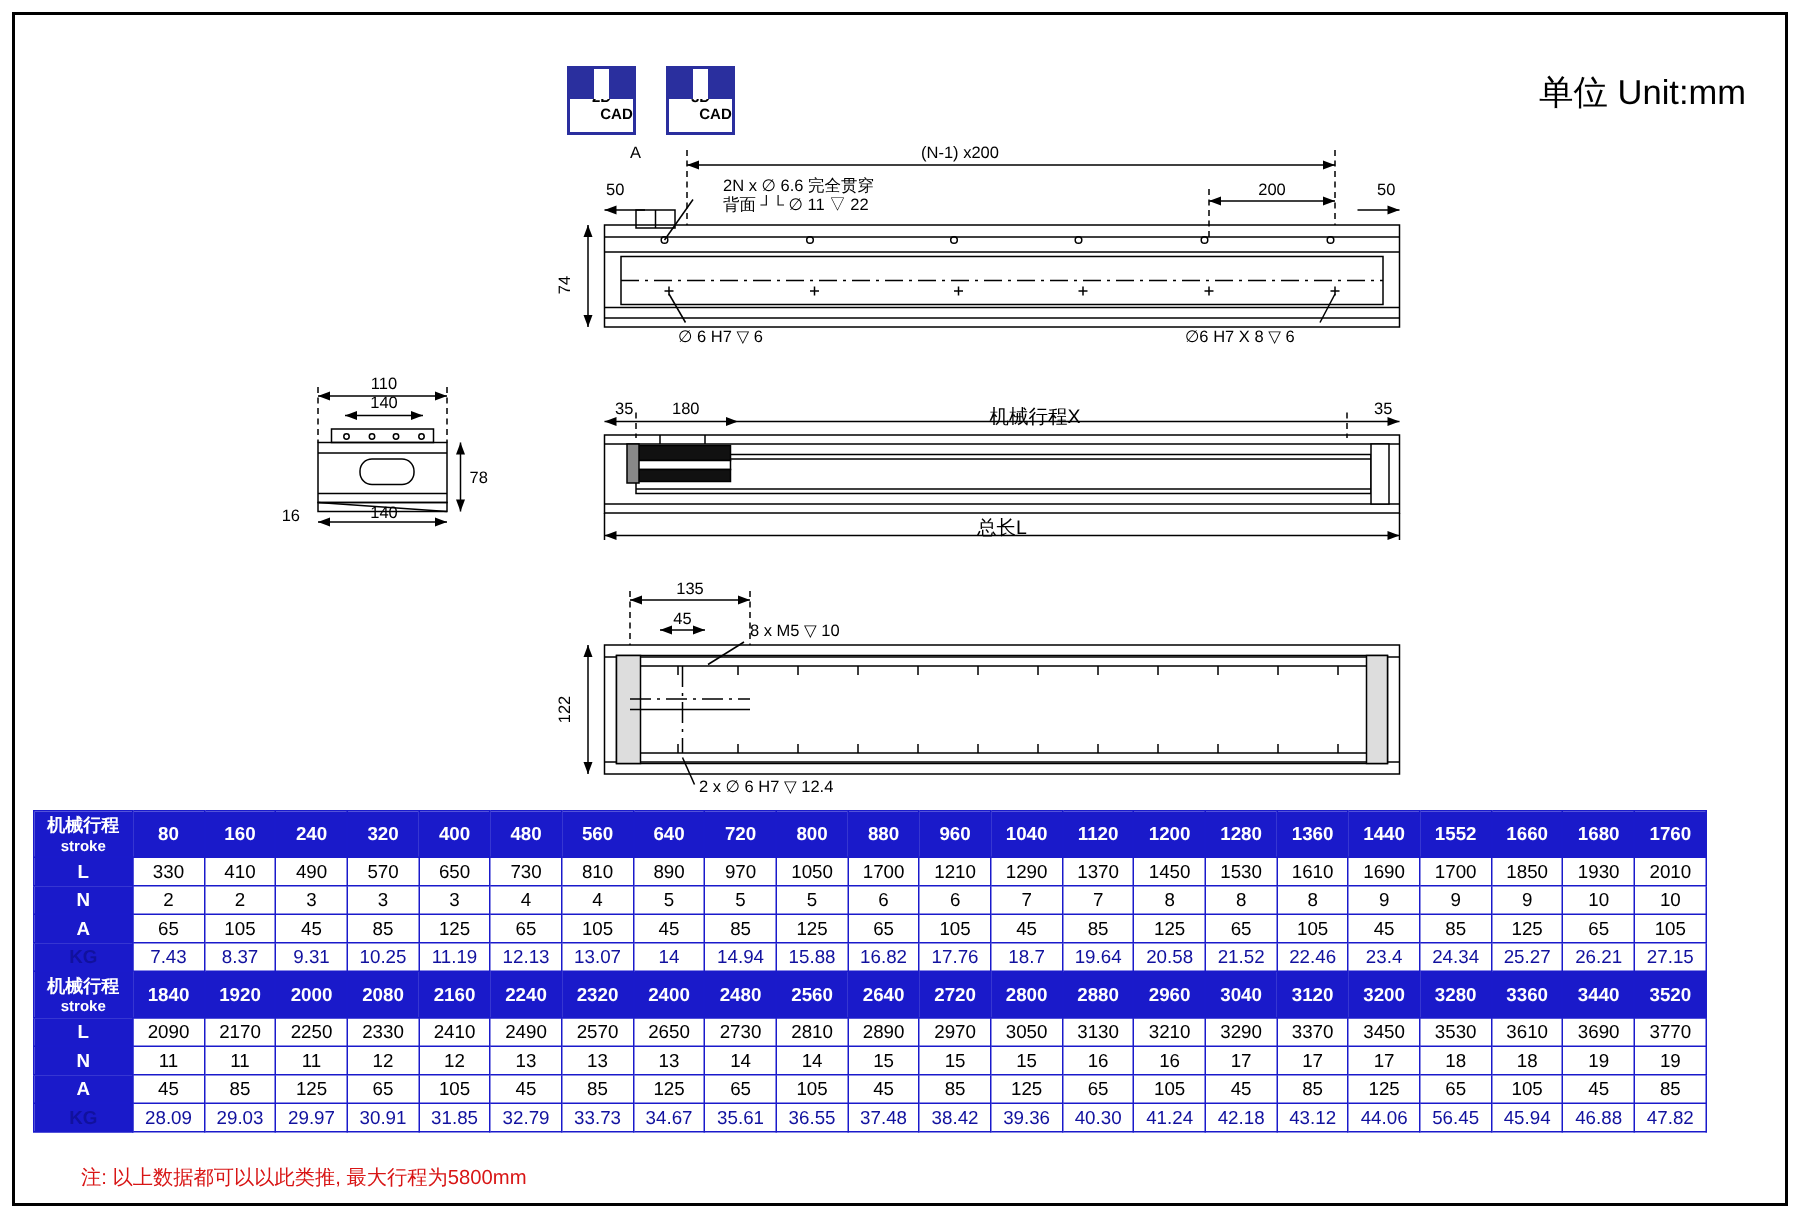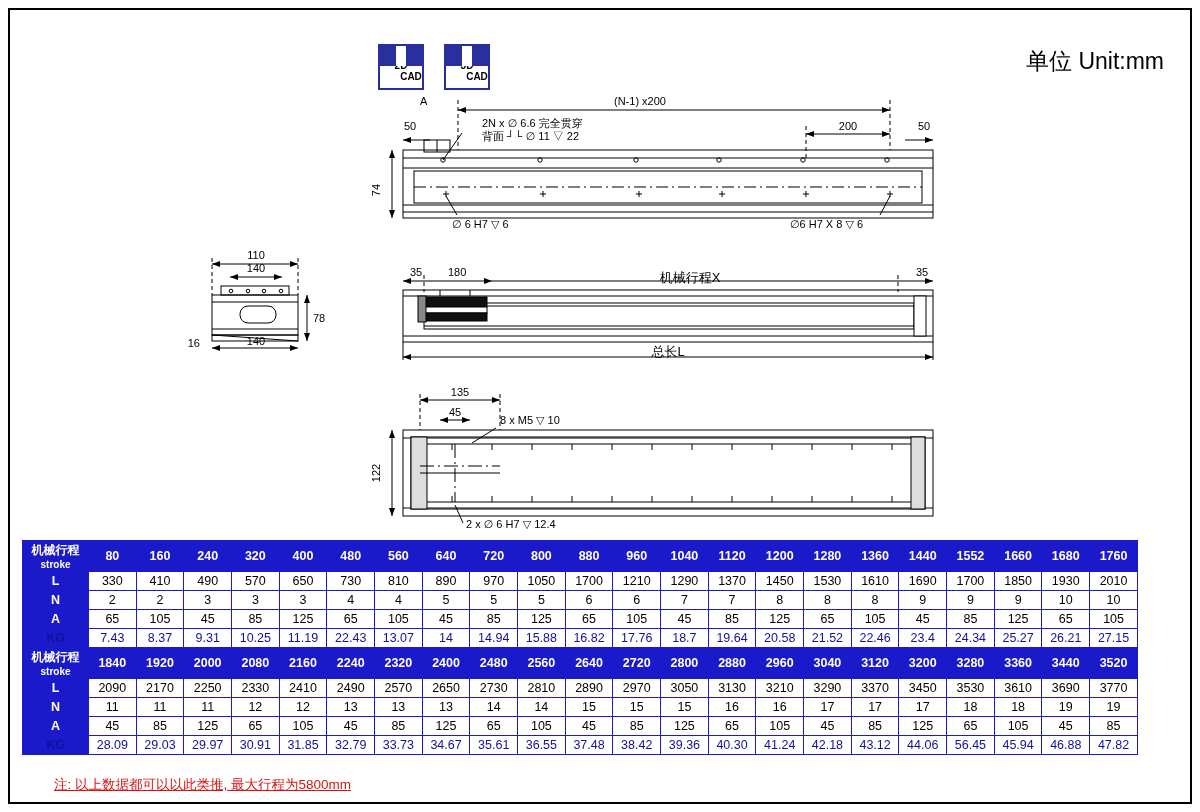--- a/index.html
+++ b/index.html
@@ -73,21 +73,21 @@
   table.spec td.lbl small{display:block;font-size:10px;font-weight:bold;}
   table.spec tr.strokerow td{
     background:#1a1aca;color:#fff;font-weight:bold;
   }
   table.spec tr.kg td{color:#11119e;}
   table.spec td.rowname{
     background:#1a1aca;color:#fff;font-weight:bold;width:66px;
   }
   .note{
     position:absolute;left:54px;top:776px;
-    color:#d81515;font-size:13.5px;text-decoration:underline;
+    color:#d81515;font-size:13.5px;
   }
 </style>
 </head>
 <body>
 
 <div class="page">
   <div class="outer-frame"></div>
 
 
 
@@ -435,21 +435,21 @@
             <td>65</td>
             <td>105</td>
           </tr>
           <tr class="kg">
             <td class="rowname">KG</td>
             <td>7.43</td>
             <td>8.37</td>
             <td>9.31</td>
             <td>10.25</td>
             <td>11.19</td>
-            <td>22.43</td>
+            <td>12.13</td>
             <td>13.07</td>
             <td>14</td>
             <td>14.94</td>
             <td>15.88</td>
             <td>16.82</td>
             <td>17.76</td>
             <td>18.7</td>
             <td>19.64</td>
             <td>20.58</td>
             <td>21.52</td>

